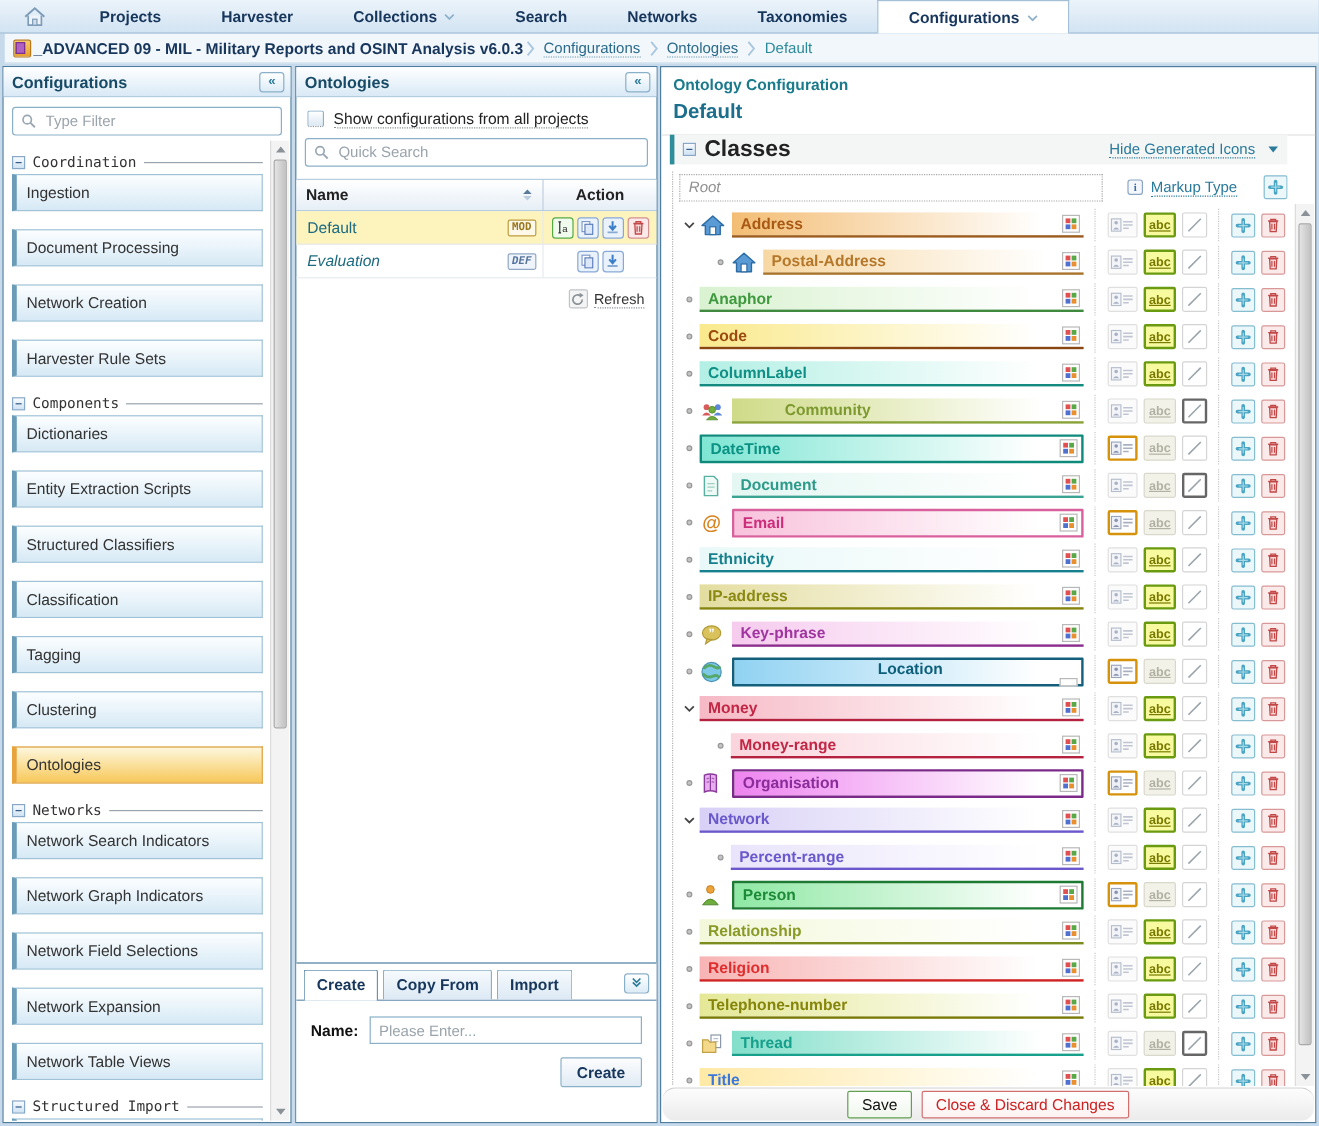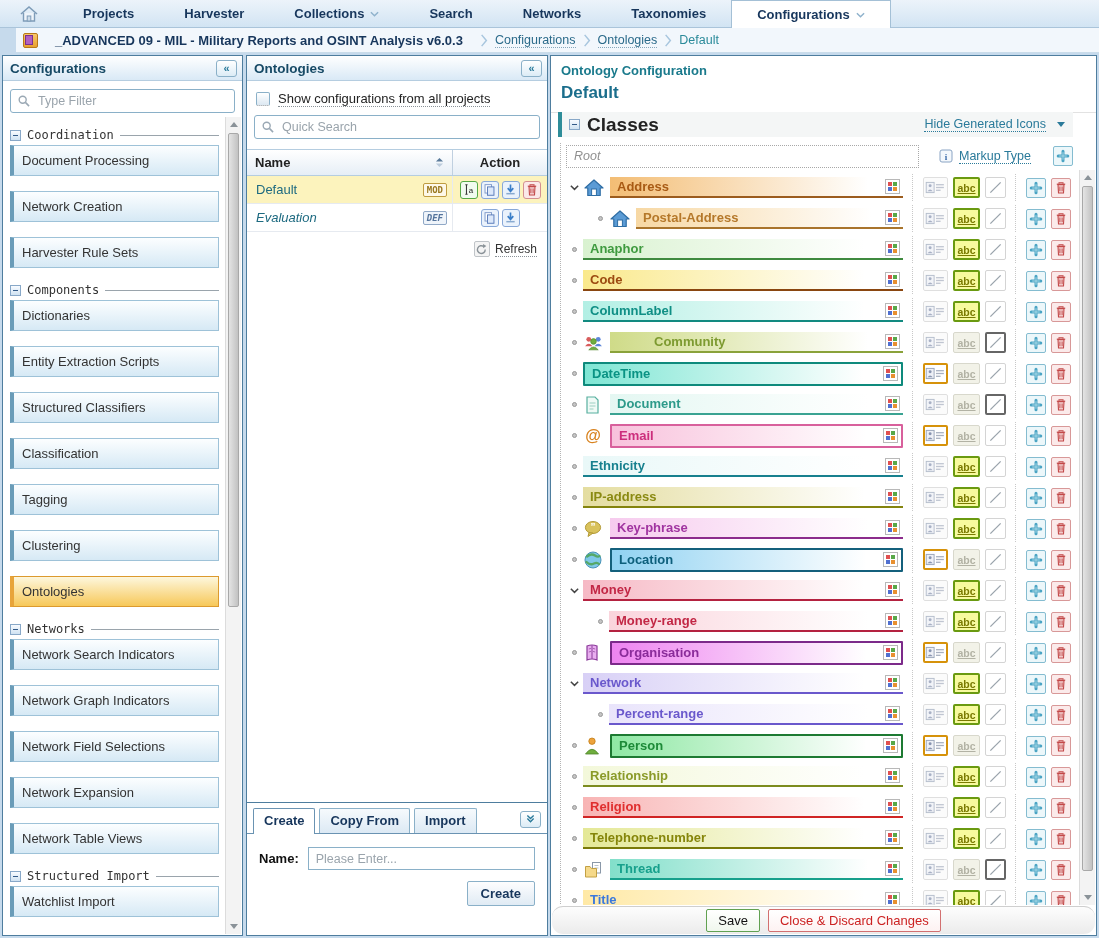--- a/index.html
+++ b/index.html
@@ -8,22 +8,22 @@
   svg { display:block; }
 
   
   .topnav { position:absolute; top:0; left:0; right:0; height:28px; background:linear-gradient(#ecf3fa,#d2e4f3);
             border-bottom:1px solid #aac4da; display:flex; align-items:stretch; z-index:5; }
   .home-btn { width:58px; display:flex; align-items:center; justify-content:center; cursor:pointer; }
   .nav-item { padding:0 25px; display:flex; align-items:center; gap:6px; font-size:13px; font-weight:bold; color:#17365c; cursor:pointer; }
   .nav-item.active { background:#fff; border:1px solid #a4c0d6; border-bottom:none; margin-bottom:-1px; }
 
   
-  .breadcrumb { position:absolute; top:28px; left:16px; right:0; height:25px; background:#f2f7fc; border-bottom:1px solid #cadcea;
-                display:flex; align-items:center; padding:0 7px; gap:17px; }
+  .breadcrumb { position:absolute; top:28px; left:4px; right:0; height:25px; background:#f2f7fc; border-bottom:1px solid #cadcea;
+                display:flex; align-items:center; padding:0 7px; gap:2px; }
   .bc-icon { width:15px; height:15px; position:relative; background:linear-gradient(#f8c86a,#e8a030); border:1px solid #b87818; border-radius:2px; }
   .bc-icon::after { content:""; position:absolute; left:1px; top:1px; width:6px; height:8px; background:#b060c0; border:1px solid #7a3090; }
   .bc-project { font-size:13px; font-weight:bold; color:#17365c; }
   .crumb { font-size:12.5px; color:#2a6a8a; border-bottom:1px dotted #86a8bc; cursor:pointer; }
   .crumb.last { color:#2a8a9a; border-bottom:none; }
 
   
   .panel { position:absolute; top:55px; height:881px; background:#fff; border:1px solid #4e7d9e; }
   .panel.left { left:2px; width:241px; }
   .panel.mid { left:246px; width:302px; }
@@ -237,20 +237,21 @@
       </span>
     <input type="text" placeholder="Type Filter" style="">
   </div>
   <div class="side-scroll">
     <div class="side-content" id="side-content">
         <div class="section-label">
           <span class="minus-box"></span>
           <span>Coordination</span>
           <span class="rule"></span>
         </div>
+        <div class="side-item">Ingestion</div>
         <div class="side-item">Document Processing</div>
         <div class="side-item">Network Creation</div>
         <div class="side-item">Harvester Rule Sets</div>
         <div class="section-label">
           <span class="minus-box"></span>
           <span>Components</span>
           <span class="rule"></span>
         </div>
         <div class="side-item">Dictionaries</div>
         <div class="side-item">Entity Extraction Scripts</div>
@@ -1079,21 +1080,21 @@
             <span class="expander">
               <span class="bullet"></span>
             </span>
             <span class="cicon">
               <svg width="20" height="20" viewBox="0 0 20 20">
                 <circle cx="10" cy="10" r="8" fill="#7ec8e8" stroke="#4a93b8"></circle>
                 <path d="M4 6.5 Q8 3 12 5.5 Q15 7.5 16.5 6" fill="none" stroke="#55a868" stroke-width="2.4" stroke-linecap="round"></path>
                 <path d="M3.5 12 Q7 15.5 11 13.5 Q14 12 16 14" fill="none" stroke="#55a868" stroke-width="2.4" stroke-linecap="round"></path>
               </svg>
             </span>
-            <div class="cbar boxed" style="background: linear-gradient(90deg, rgb(144, 210, 242), rgb(255, 255, 255) 88%); color: rgb(13, 95, 124); border: 2px solid rgb(20, 96, 124);">
+            <div class="cbar boxed" style="background: linear-gradient(90deg, rgb(144, 210, 242), rgb(255, 255, 255) 88%); color: rgb(13, 95, 124); border: 2px solid rgb(20, 96, 124); flex-direction: column;">
               <span>Location</span>
               <span class="grid-icon">
                 <i class="gc1"></i>
                 <i class="gc2"></i>
                 <i class="gc3"></i>
                 <i class="gc4"></i>
               </span>
             </div>
             <div class="mgroup">
               <span class="mbtn micon sel">

